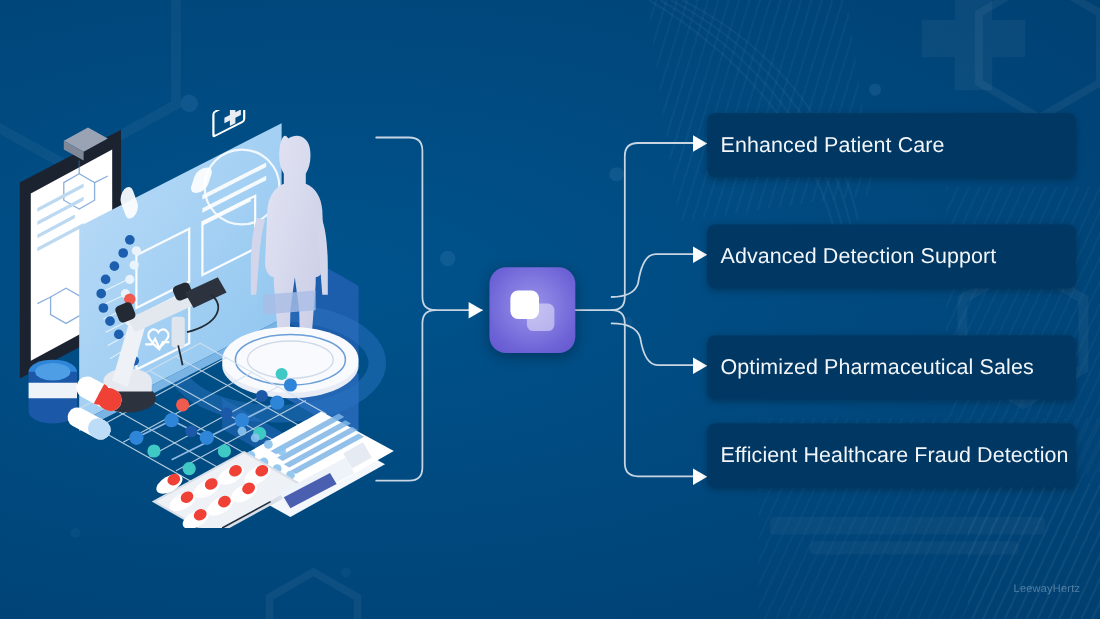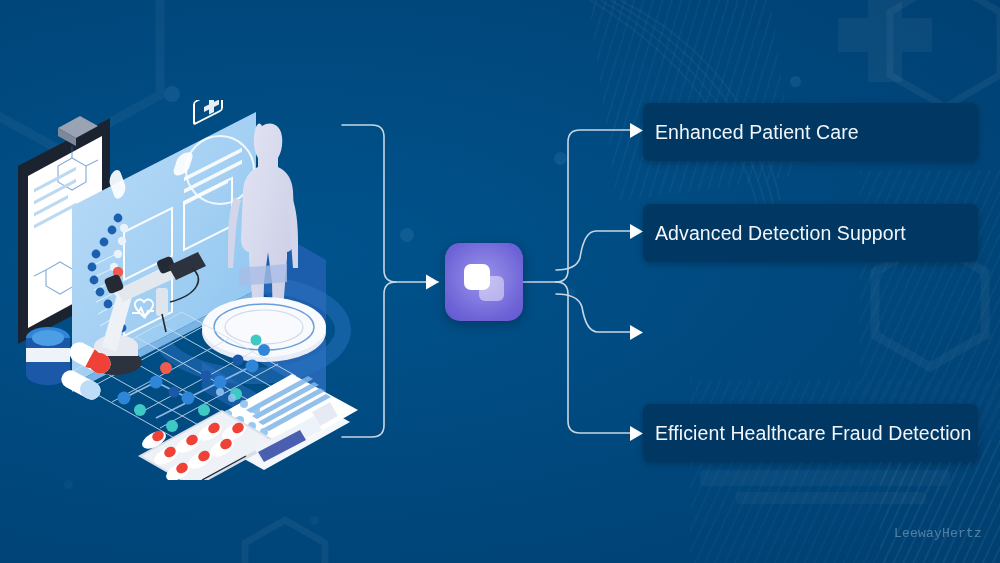--- a/index.html
+++ b/index.html
@@ -59,28 +59,28 @@
   .box .label{
     color:#f2f6fa;
     font-size:19.5px;
     letter-spacing:.1px;
     padding-left:12px;
     white-space:nowrap;
   }
   #box0{top:103px;}
   #box1{top:204px;}
   #box2{top:305px;}
-  #box3{top:404px;}
+  #box3{top:385px;}
 
   
   .watermark{
     position:absolute;right:18px;bottom:22px;
     color:rgba(190,212,232,.42);
-    font-family:Liberation Mono, monospace;
-    font-size:13px;letter-spacing:.2px;
+    font-family:Liberation Sans, sans-serif;
+    font-size:10px;letter-spacing:.2px;
   }
 </style>
 </head>
 <body>
 
 <div id="stage">
 
   <div class="bg-layer">
     <div class="bg-vignette"></div>
 
@@ -412,19 +412,22 @@
       <div class="sq-front"></div>
     </div>
   </div>
 
   <div class="box" id="box0">
     <span class="label">Enhanced Patient Care</span>
   </div>
   <div class="box" id="box1">
     <span class="label">Advanced Detection Support</span>
   </div>
+  <div class="box" id="box2">
+    <span class="label">Optimized Pharmaceutical Sales</span>
+  </div>
   <div class="box" id="box3">
     <span class="label">Efficient Healthcare Fraud Detection</span>
   </div>
 
   <div class="watermark">LeewayHertz</div>
 
 </div>
 
 </body></html>

